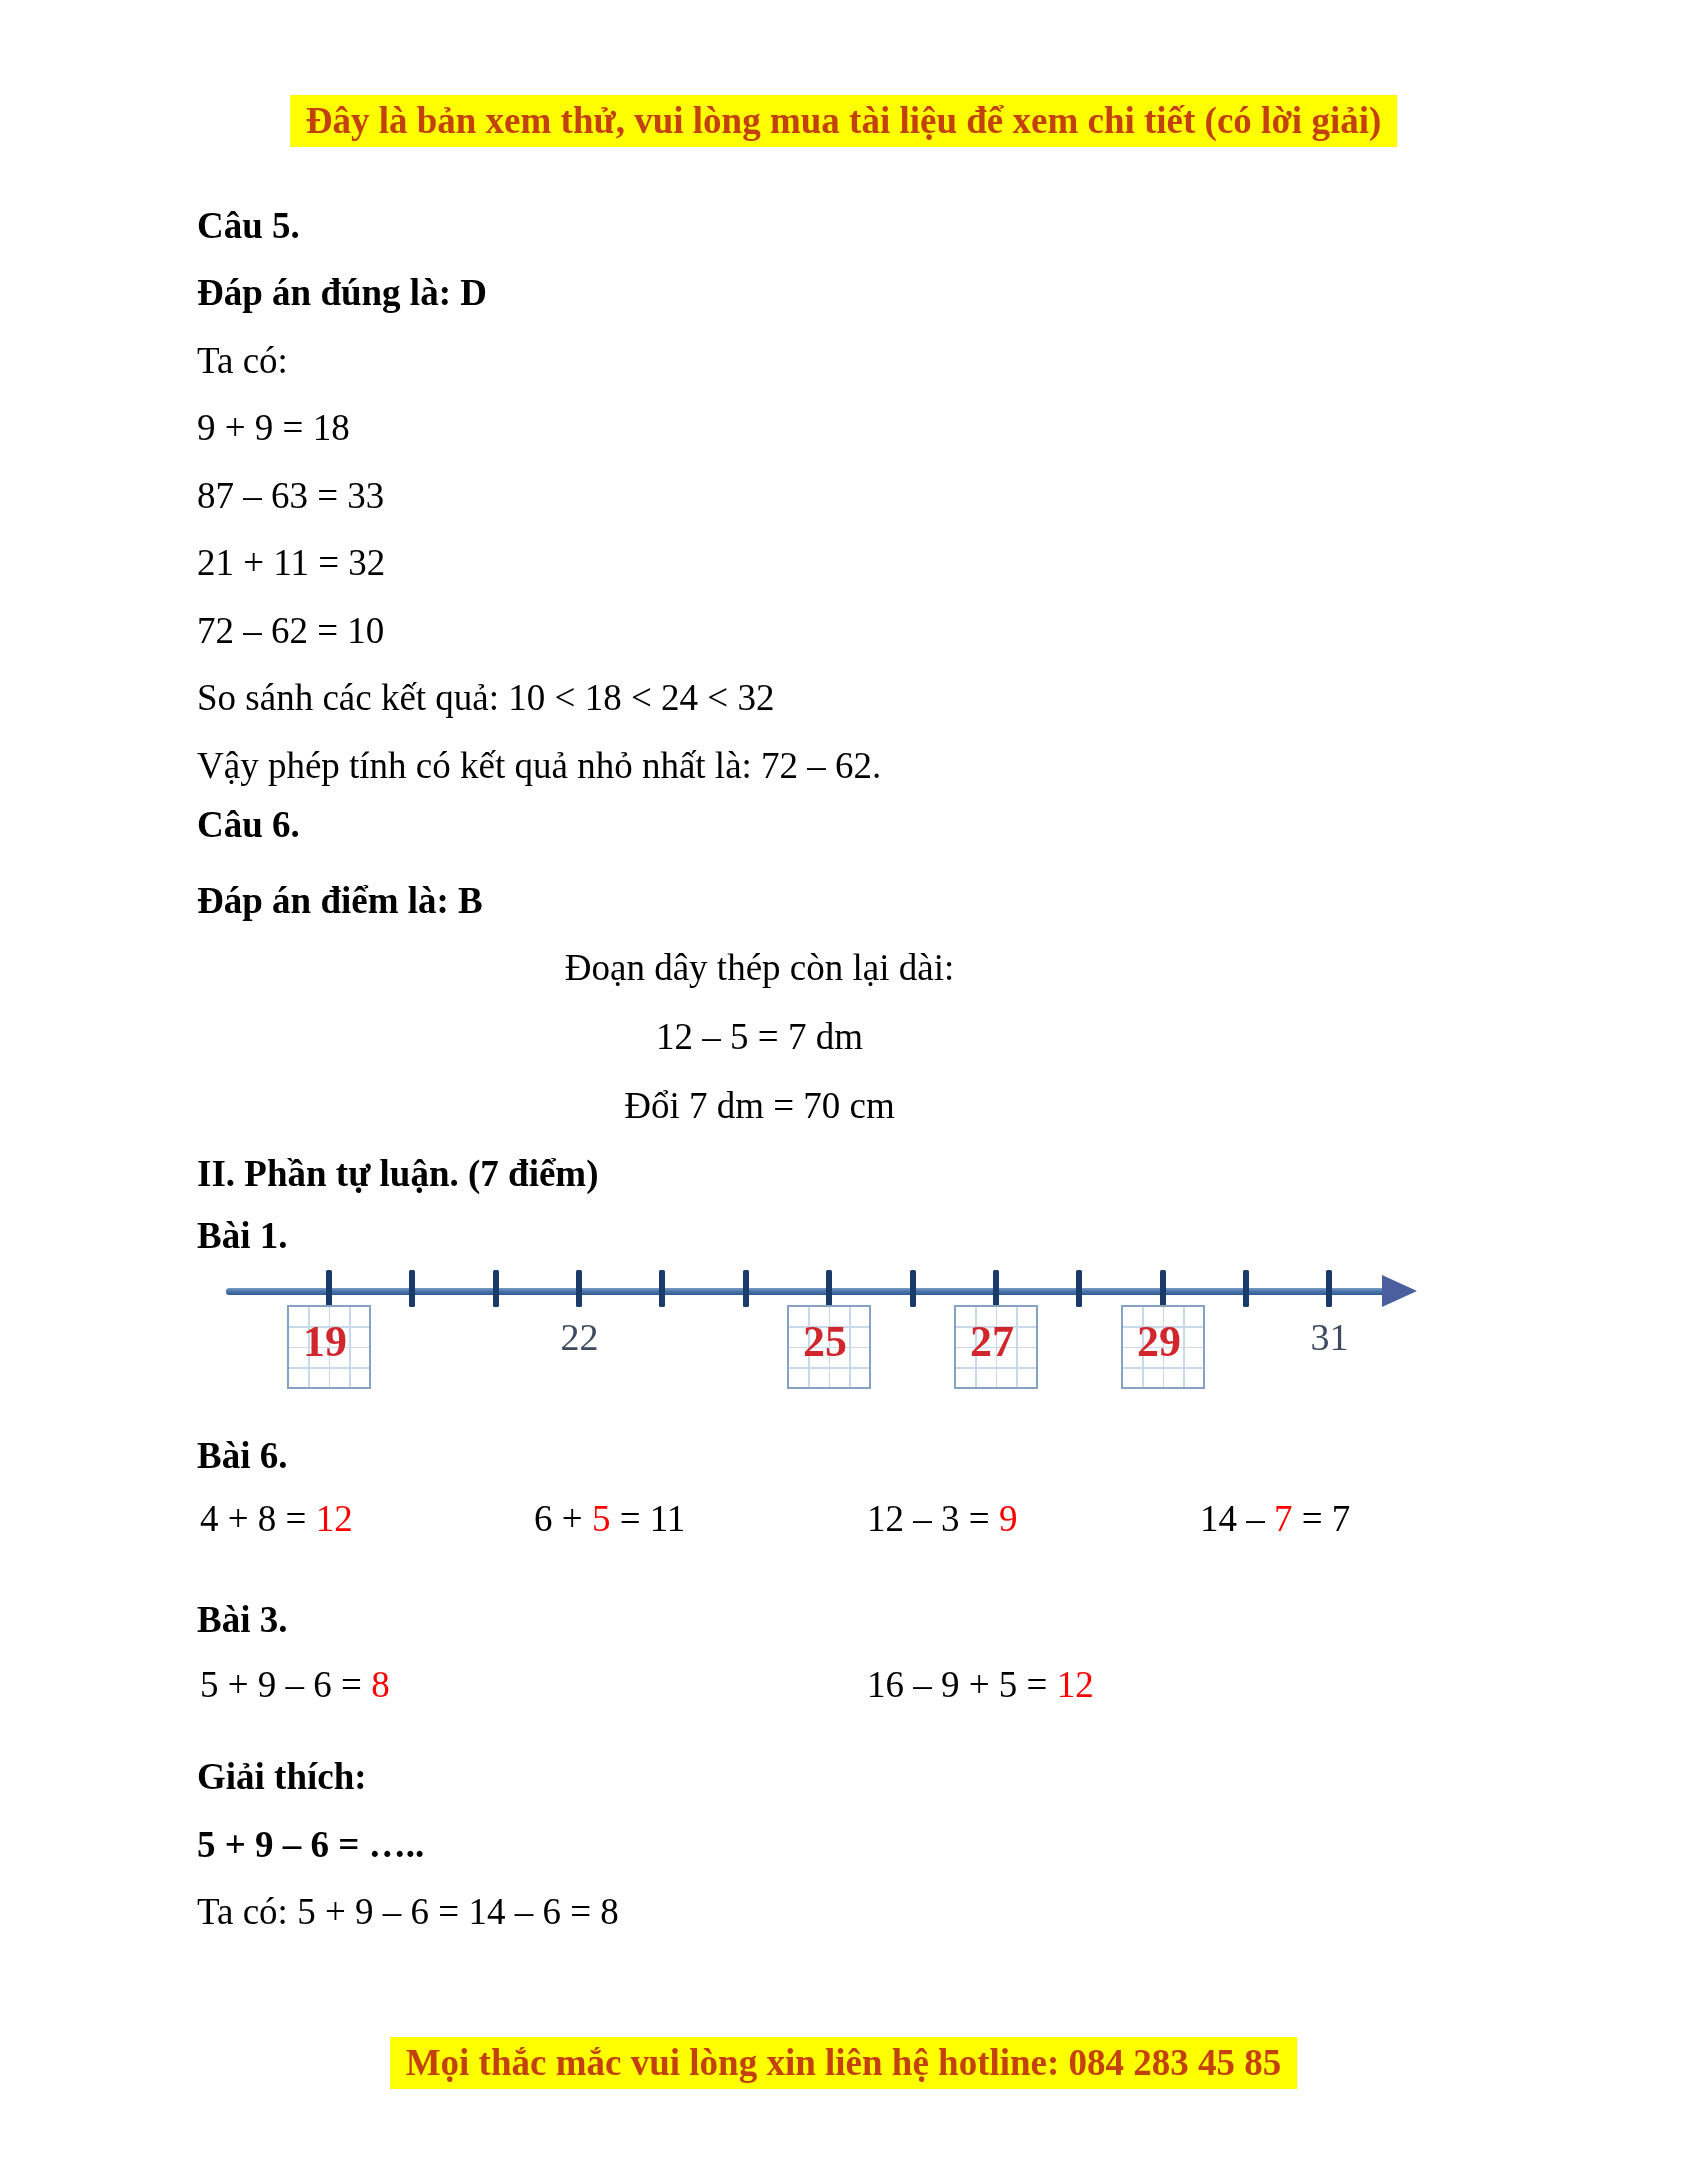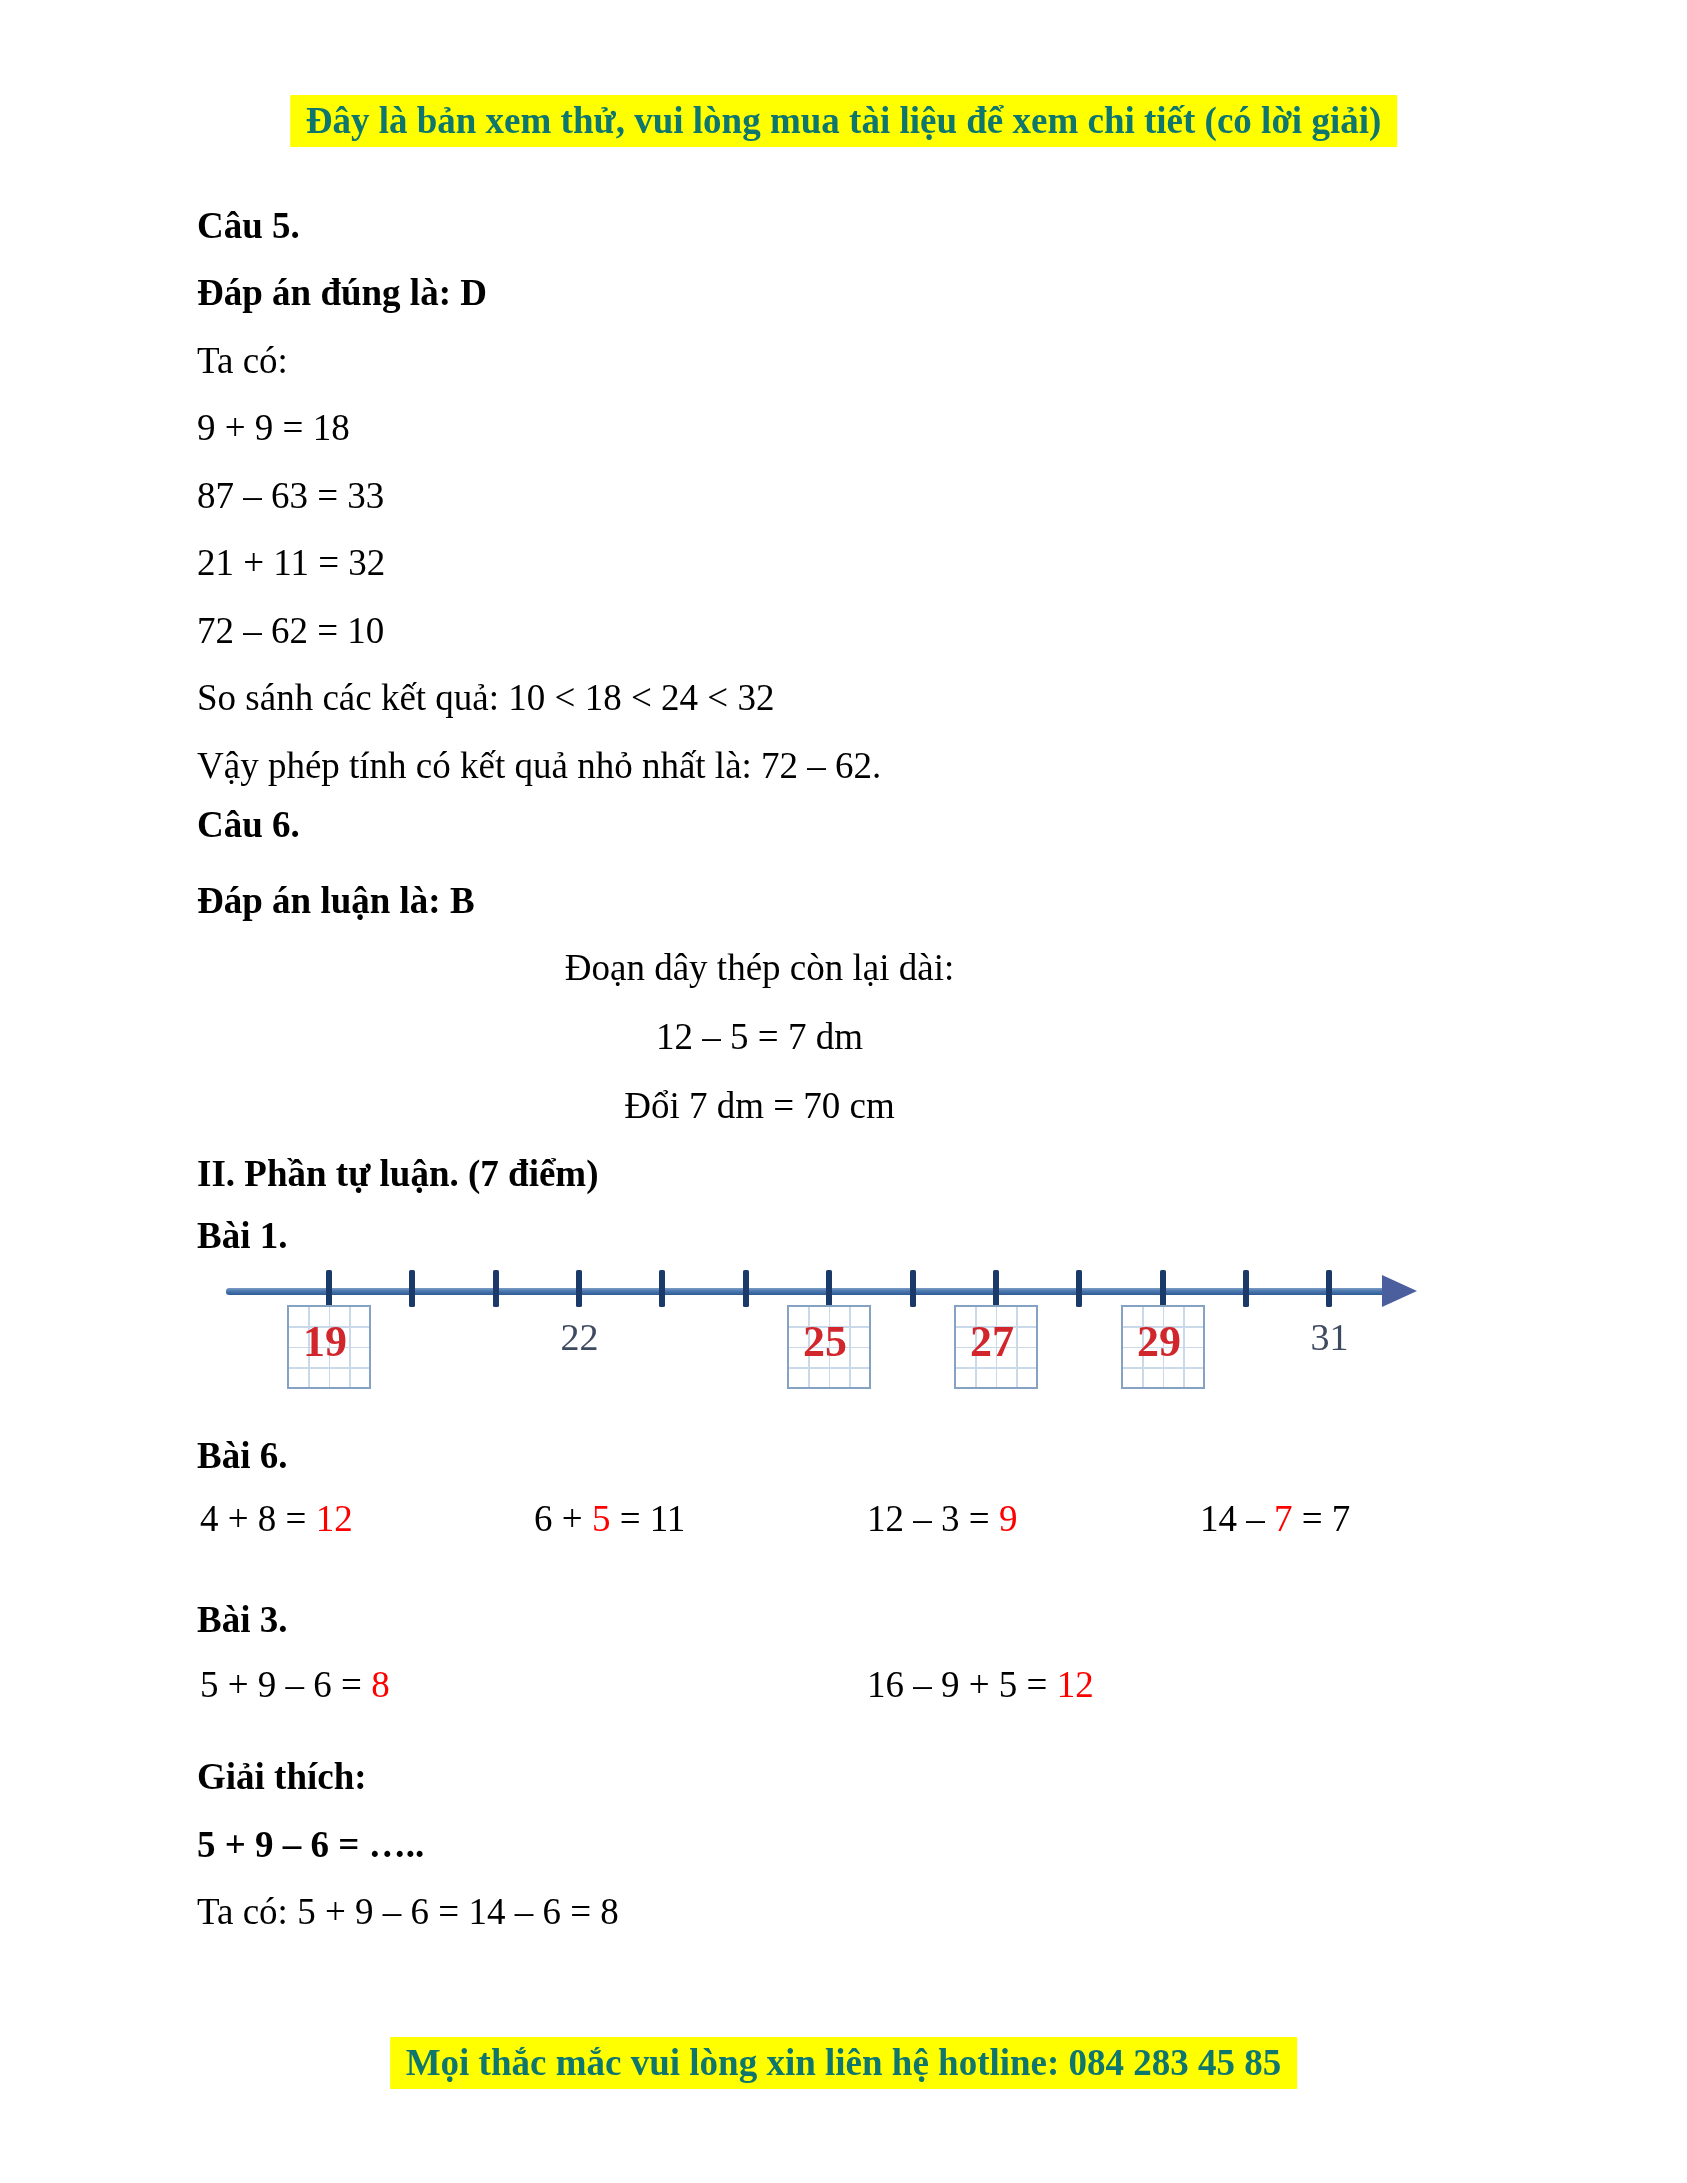--- a/index.html
+++ b/index.html
@@ -5,21 +5,21 @@
   html,body{margin:0;padding:0;background:#ffffff;}
   #page{
     position:relative;width:1687px;height:2183px;background:#ffffff;
     font-family:"Liberation Serif","DejaVu Serif",serif;color:#000000;overflow:hidden;
   }
   .line{position:absolute;left:197px;font-size:37px;line-height:1.15;white-space:nowrap;}
   .bold{font-weight:bold;}
   .centerline{left:0;width:1519px;text-align:center;}
   .banner{
     position:absolute;left:50%;transform:translateX(-50%);
-    background:#ffff00;color:#0f766e;font-weight:bold;font-size:37px;
+    background:#ffff00;color:#c2410c;font-weight:bold;font-size:37px;
     padding:5.6px 16px;white-space:nowrap;line-height:1.1;
   }
   .red{color:#ff0000;}
   .eq{position:absolute;font-size:37px;white-space:nowrap;}
 
   
   #numberline{position:absolute;left:226px;top:1267px;width:1199px;height:133px;}
   .axis{
     position:absolute;left:0;top:20.6px;width:1159px;height:7.1px;
     background:linear-gradient(180deg,#7b9cc4 0%,#4a77ae 45%,#2f5b95 100%);
@@ -59,21 +59,21 @@
   <div class="line bold" style="top:272px;">Đáp án đúng là: D</div>
   <div class="line" style="top:340px;">Ta có:</div>
   <div class="line" style="top:407px;">9 + 9 = 18</div>
   <div class="line" style="top:475px;">87 – 63 = 33</div>
   <div class="line" style="top:542px;">21 + 11 = 32</div>
   <div class="line" style="top:610px;">72 – 62 = 10</div>
   <div class="line" style="top:677px;">So sánh các kết quả: 10 &lt; 18 &lt; 24 &lt; 32</div>
   <div class="line" style="top:745px;">Vậy phép tính có kết quả nhỏ nhất là: 72 – 62.</div>
 
   <div class="line bold" style="top:804px;">Câu 6.</div>
-  <div class="line bold" style="top:880px;">Đáp án luận là: B</div>
+  <div class="line bold" style="top:880px;">Đáp án điểm là: B</div>
   <div class="line centerline" style="top:947px;">Đoạn dây thép còn lại dài:</div>
   <div class="line centerline" style="top:1016px;">12 – 5 = 7 dm</div>
   <div class="line centerline" style="top:1085px;">Đổi 7 dm = 70 cm</div>
 
   <div class="line bold" style="top:1153px;">II. Phần tự luận. (7 điểm)</div>
   <div class="line bold" style="top:1204px;margin-top:11px;">Bài 1.</div>
 
   <div id="numberline">
     <div class="axis"></div>
     <div class="arrowhead"></div>

